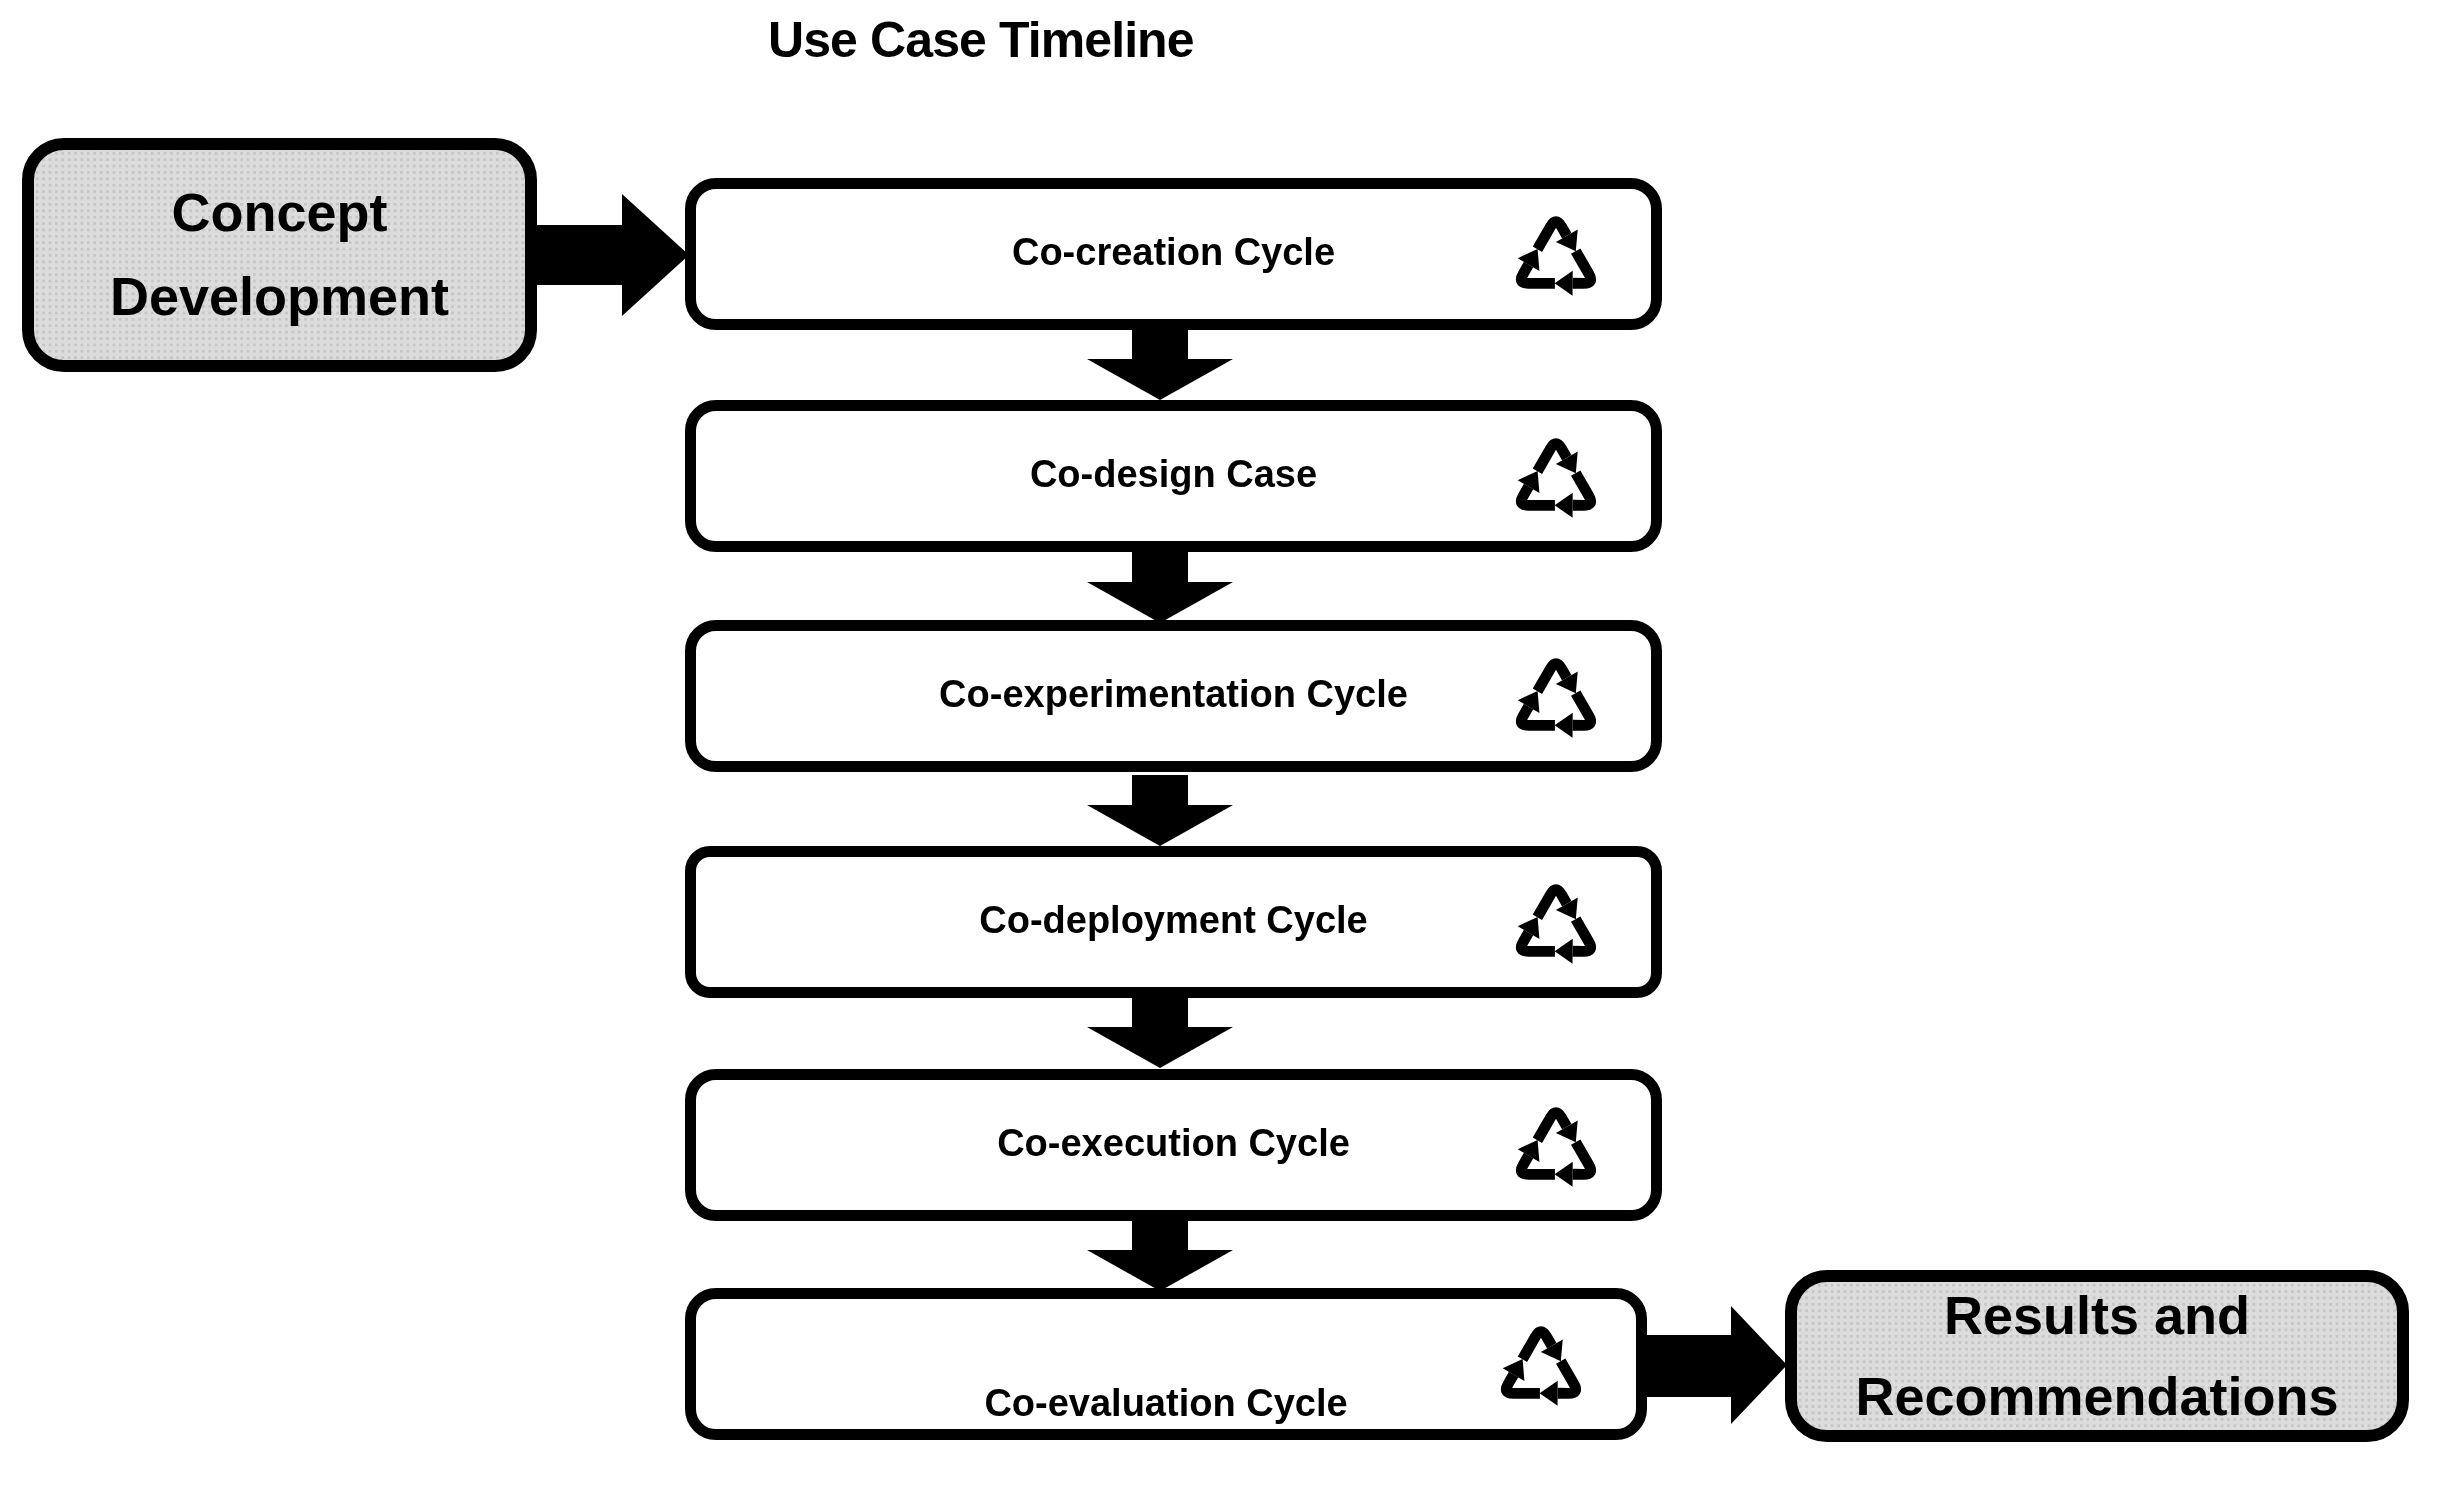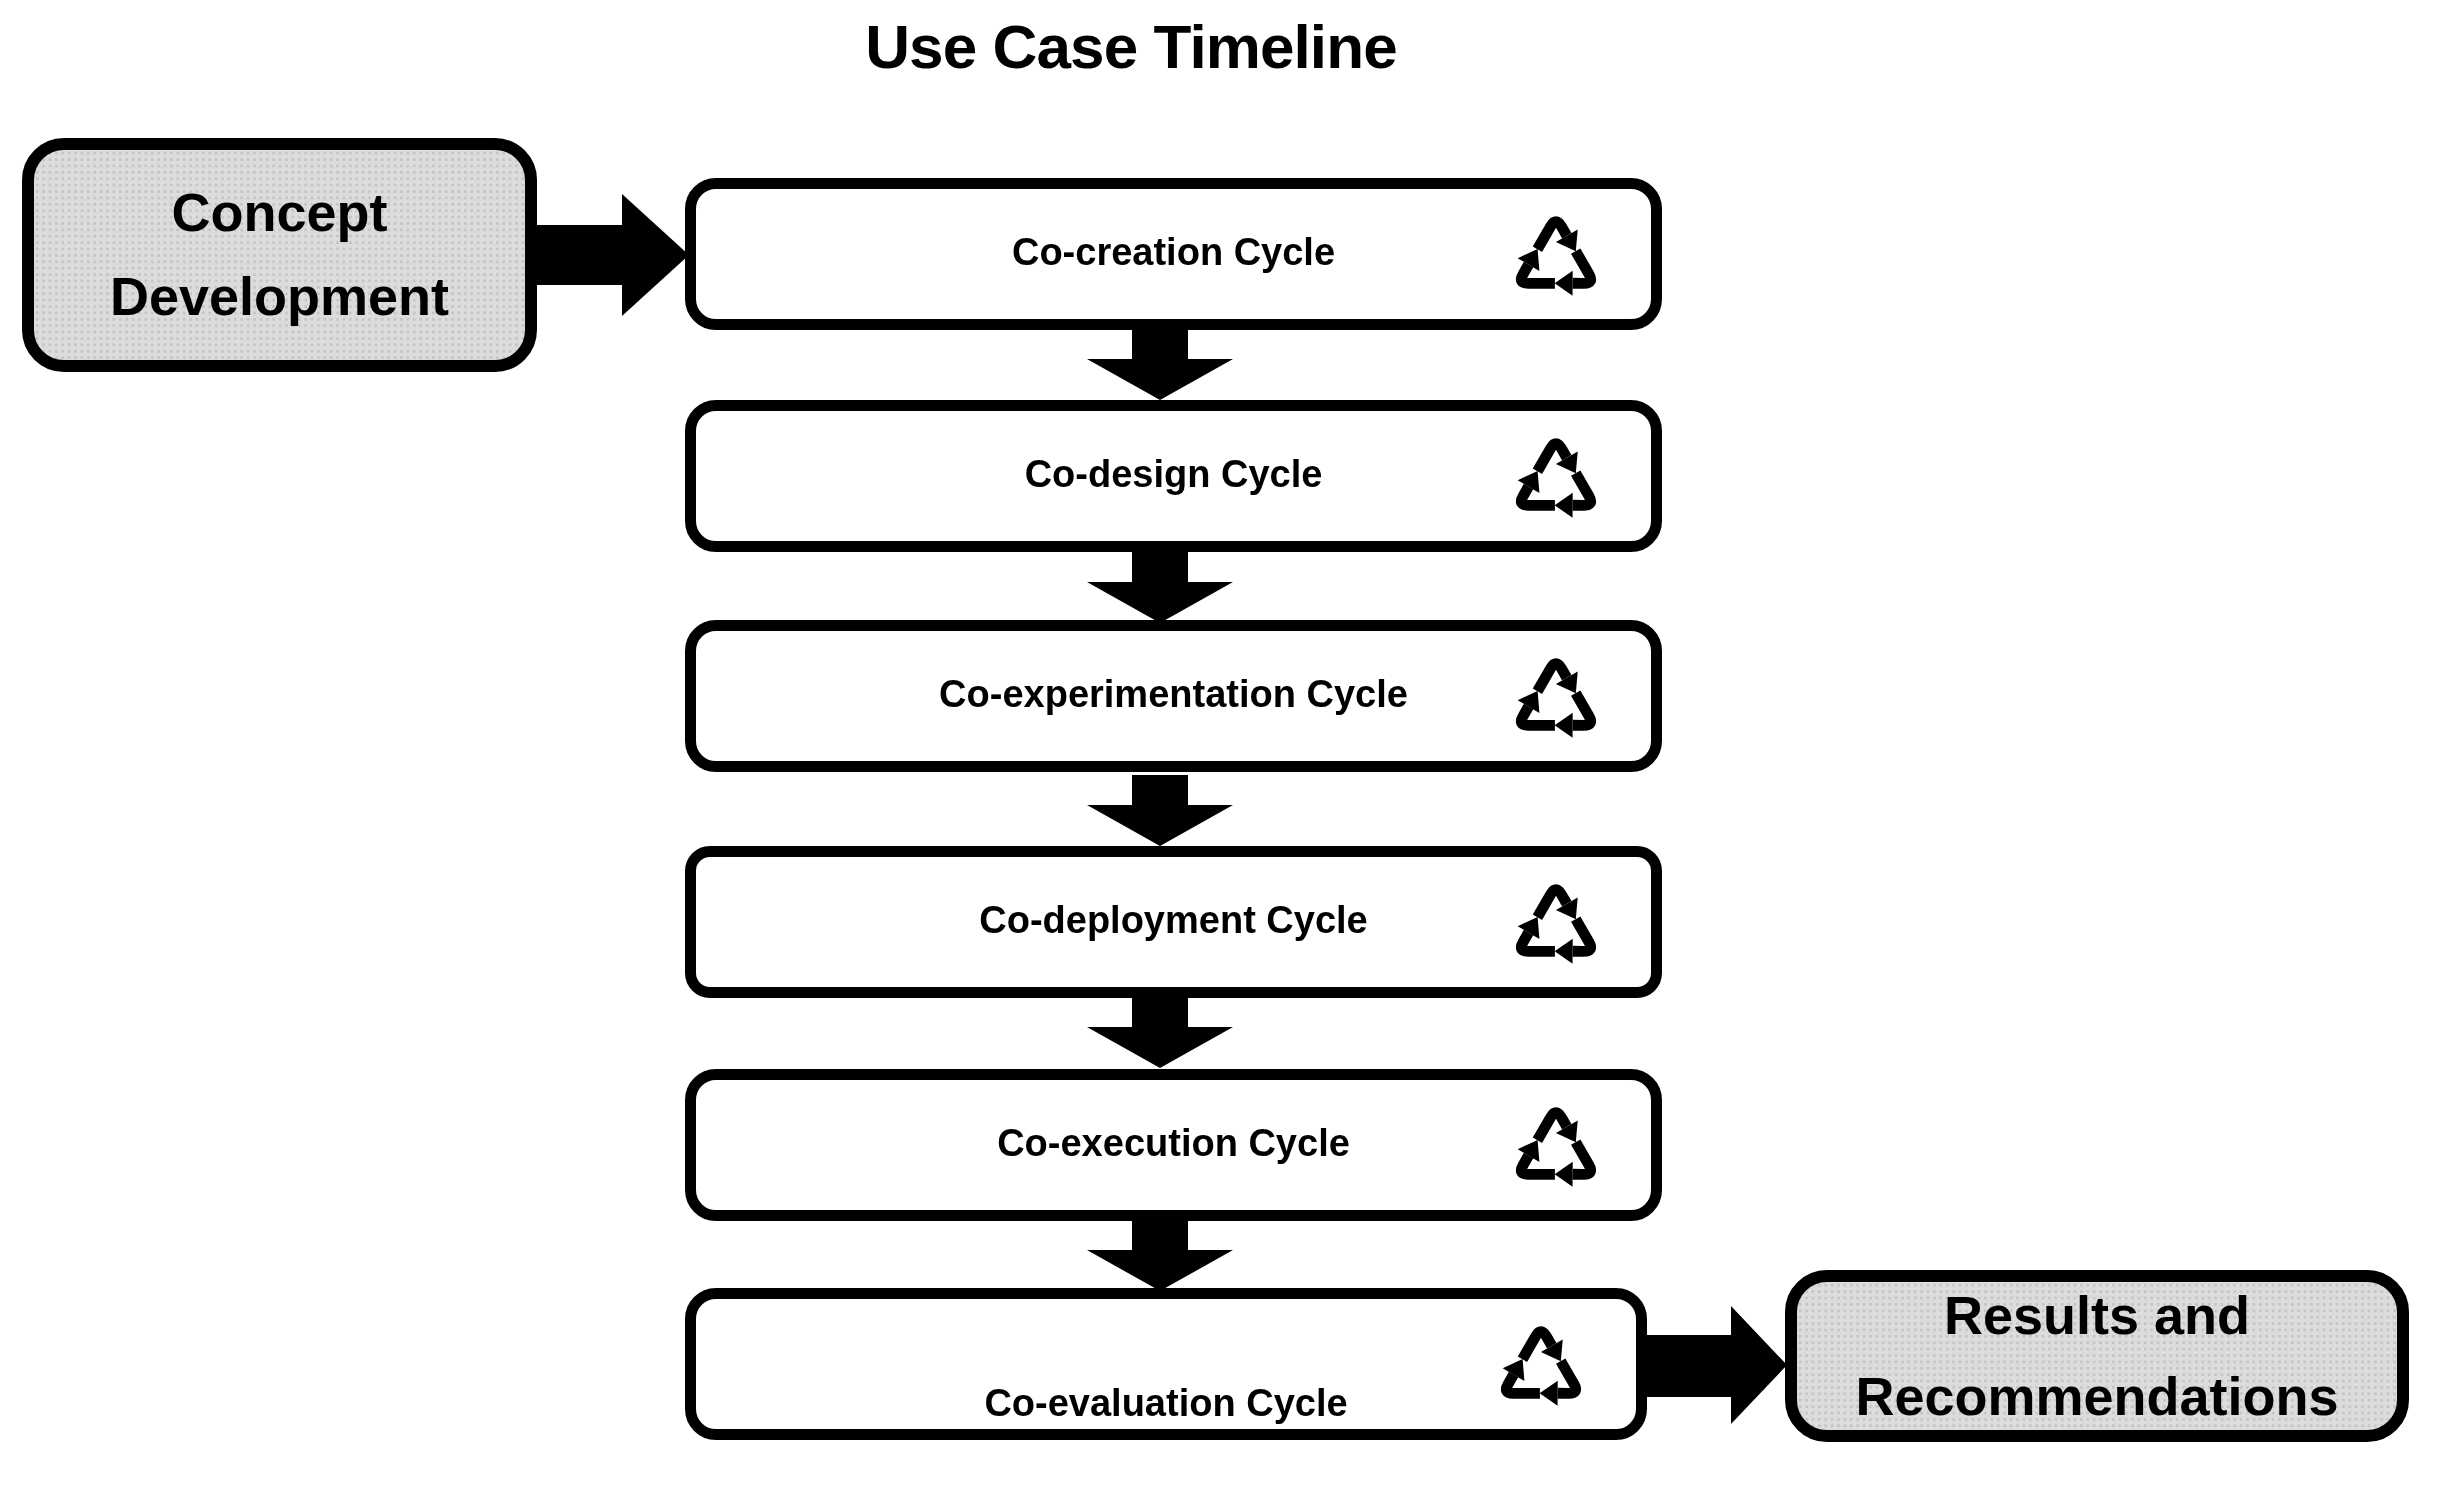--- a/index.html
+++ b/index.html
@@ -8,22 +8,22 @@
     width: 2438px;
     height: 1510px;
     background: #ffffff;
     font-family: "Liberation Sans", sans-serif;
     color: #000000;
     overflow: hidden;
   }
   .title {
     position: absolute;
     left: 768px; top: 11px; width: 726px;
-    text-align: center;
-    font-size: 62px;
+    text-align: left;
+    font-size: 50px;
     font-weight: 700;
     letter-spacing: -0.9px;
   }
   .box {
     position: absolute;
     box-sizing: border-box;
     display: flex;
     align-items: center;
     justify-content: center;
     text-align: center;
@@ -119,21 +119,21 @@
         <use href="#recycle-sym"></use>
       </svg>
   </div>
 
   <div class="v-arrow" style="top:329px;">
     <div class="v-stem"></div>
     <div class="v-head"></div>
   </div>
 
   <div class="box cycle" style="top:400px;">
-    <span class="label">Co-design Cycle</span>
+    <span class="label">Co-design Case</span>
     <svg class="recycle" viewBox="0 0 100 100">
         <use href="#recycle-sym"></use>
       </svg>
   </div>
 
   <div class="v-arrow" style="top:552px;">
     <div class="v-stem"></div>
     <div class="v-head"></div>
   </div>
 

